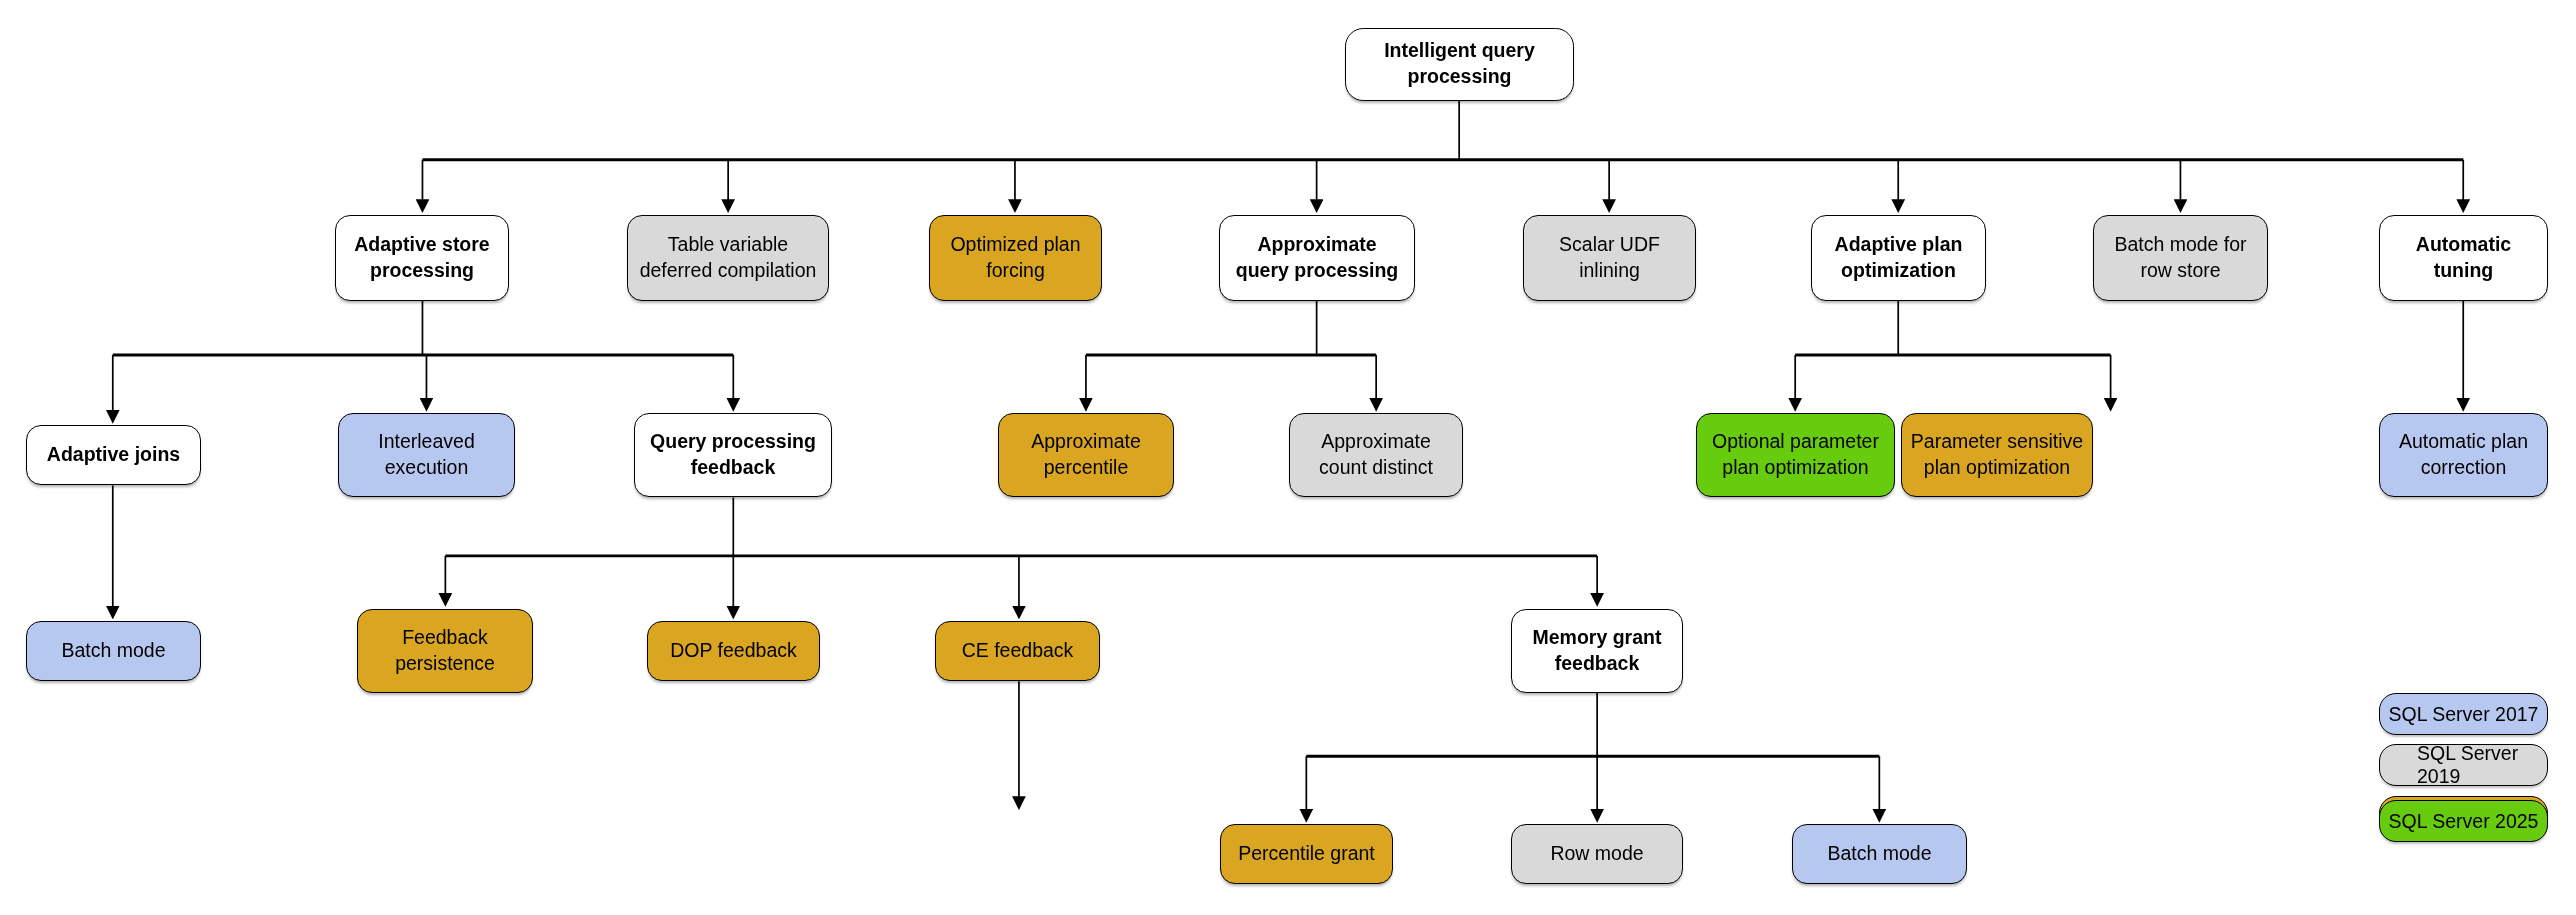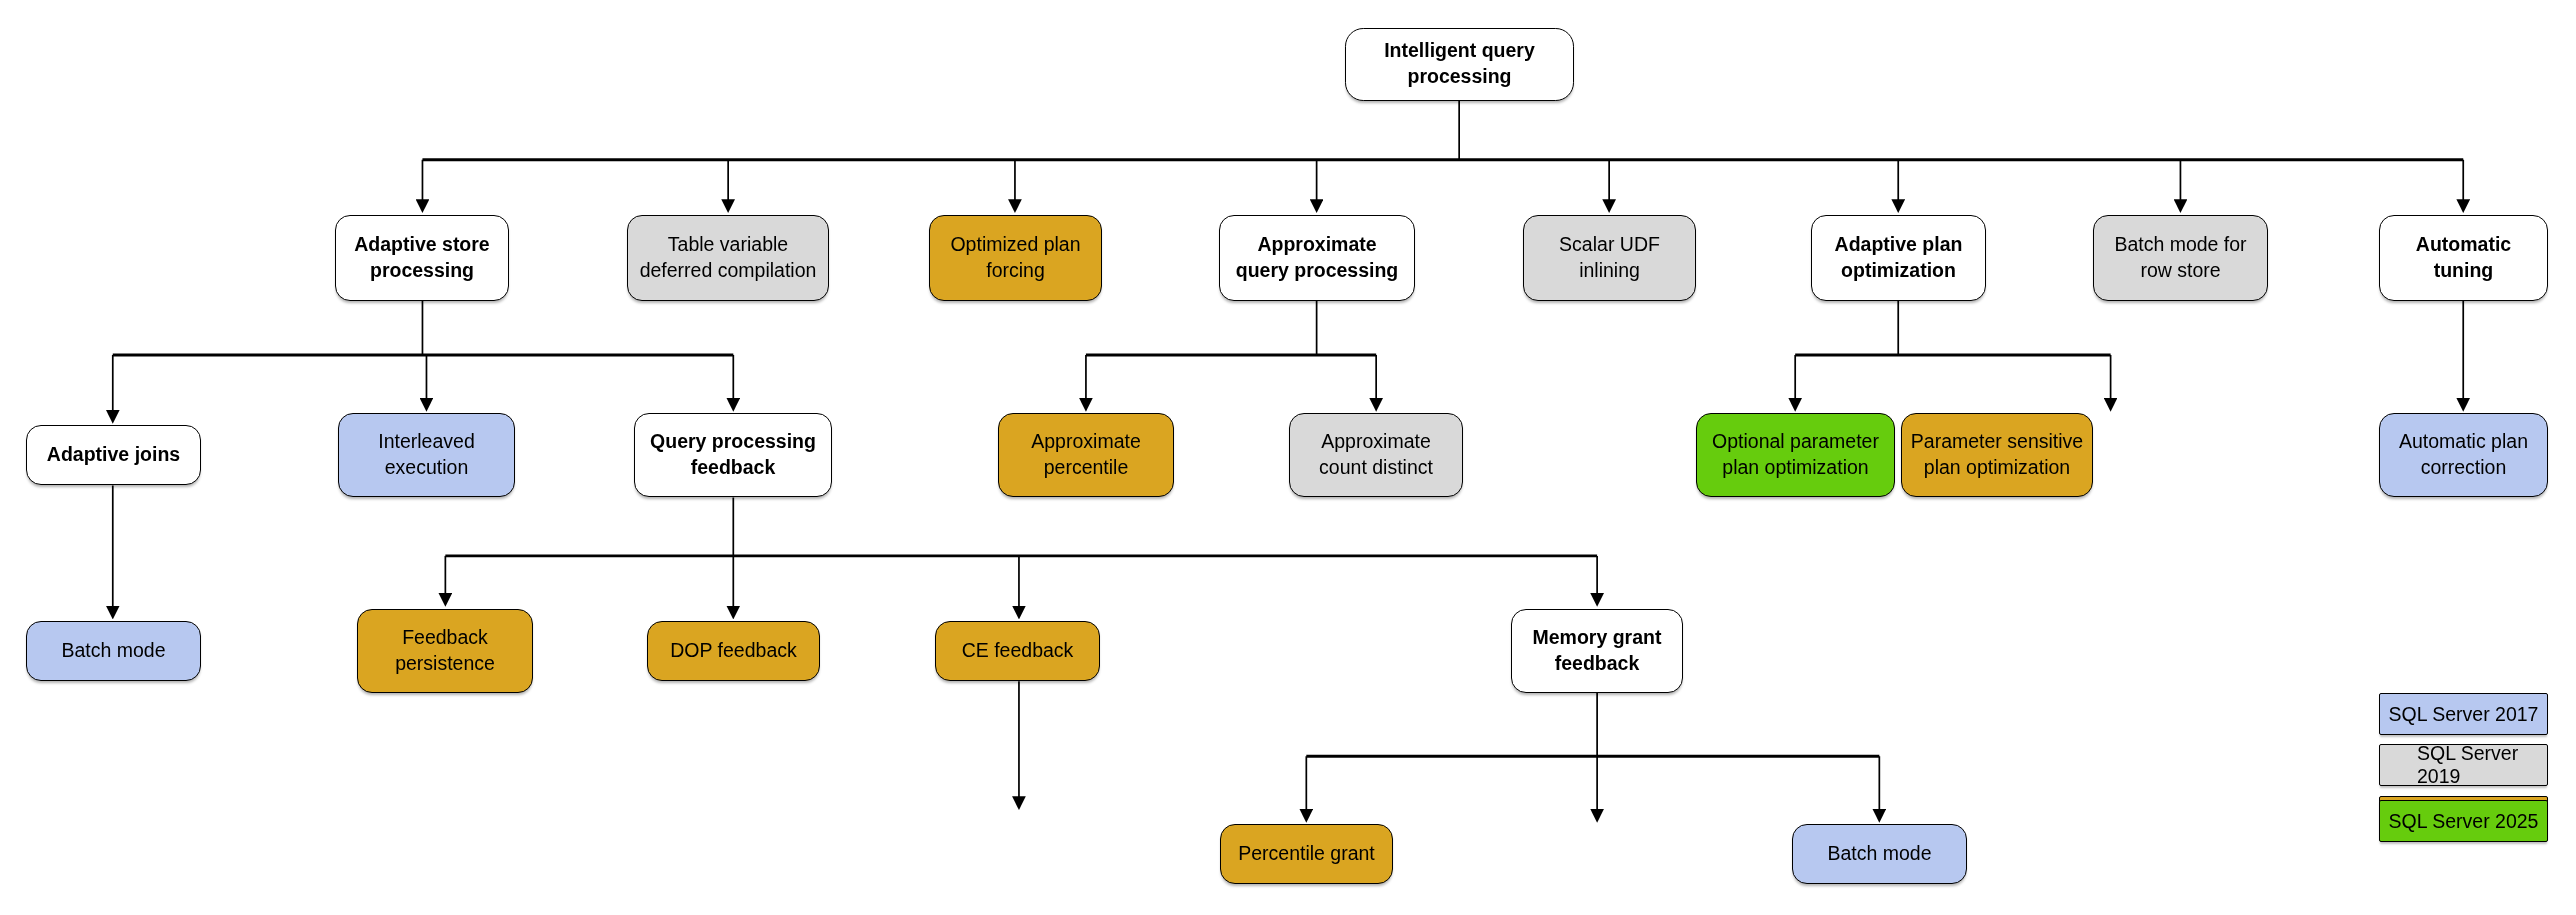--- a/index.html
+++ b/index.html
@@ -23,21 +23,21 @@
     text-align:center;
     font-size:19.5px;line-height:1.32;color:#000;
     white-space:pre-line;
     box-shadow:0 2.9px 2.9px -1.1px rgba(0,0,0,0.30);
   }
   .node.bold{font-weight:bold;}
   .legend-pill{
     position:absolute;
     box-sizing:border-box;
     width:169px;height:42px;left:2379px;
-    border:1.7px solid #000;border-radius:2px;
+    border:1.7px solid #000;border-radius:17px;
     display:flex;align-items:center;justify-content:center;
     font-size:19.5px;color:#000;
     box-shadow:0 2.3px 2.3px -1.1px rgba(0,0,0,0.25);
   }
 </style>
 </head>
 <body>
 
 <div class="canvas">
 
@@ -151,20 +151,21 @@
 
   <div class="node" style="left: 26px; top: 621px; width: 175px; height: 60px; background: rgb(183, 200, 240);">Batch mode</div>
   <div class="node" style="left: 357px; top: 609px; width: 176px; height: 84px; background: rgb(218, 165, 33);">Feedback
 persistence</div>
   <div class="node" style="left: 647px; top: 621px; width: 173px; height: 60px; background: rgb(218, 165, 33);">DOP feedback</div>
   <div class="node" style="left: 935px; top: 621px; width: 165px; height: 60px; background: rgb(218, 165, 33);">CE feedback</div>
   <div class="node bold" style="left: 1511px; top: 609px; width: 172px; height: 84px; background: rgb(255, 255, 255);">Memory grant
 feedback</div>
 
   <div class="node" style="left: 1220px; top: 824px; width: 173px; height: 60px; background: rgb(218, 165, 33);">Percentile grant</div>
+  <div class="node" style="left: 1511px; top: 824px; width: 172px; height: 60px; background: rgb(217, 217, 217);">Row mode</div>
   <div class="node" style="left: 1792px; top: 824px; width: 175px; height: 60px; background: rgb(183, 200, 240);">Batch mode</div>
 
   <div class="legend-pill" style="top: 693px; background: rgb(183, 200, 240);">SQL Server 2017</div>
   <div class="legend-pill" style="top: 744px; background: rgb(217, 217, 217); padding-left: 37px;">SQL Server 2019</div>
   <div class="legend-pill" style="top: 796px; background: rgb(218, 165, 33);">SQL Server 2022</div>
   <div class="legend-pill" style="top: 800px; background: rgb(102, 204, 13);">SQL Server 2025</div>
 
 </div>
 
 

